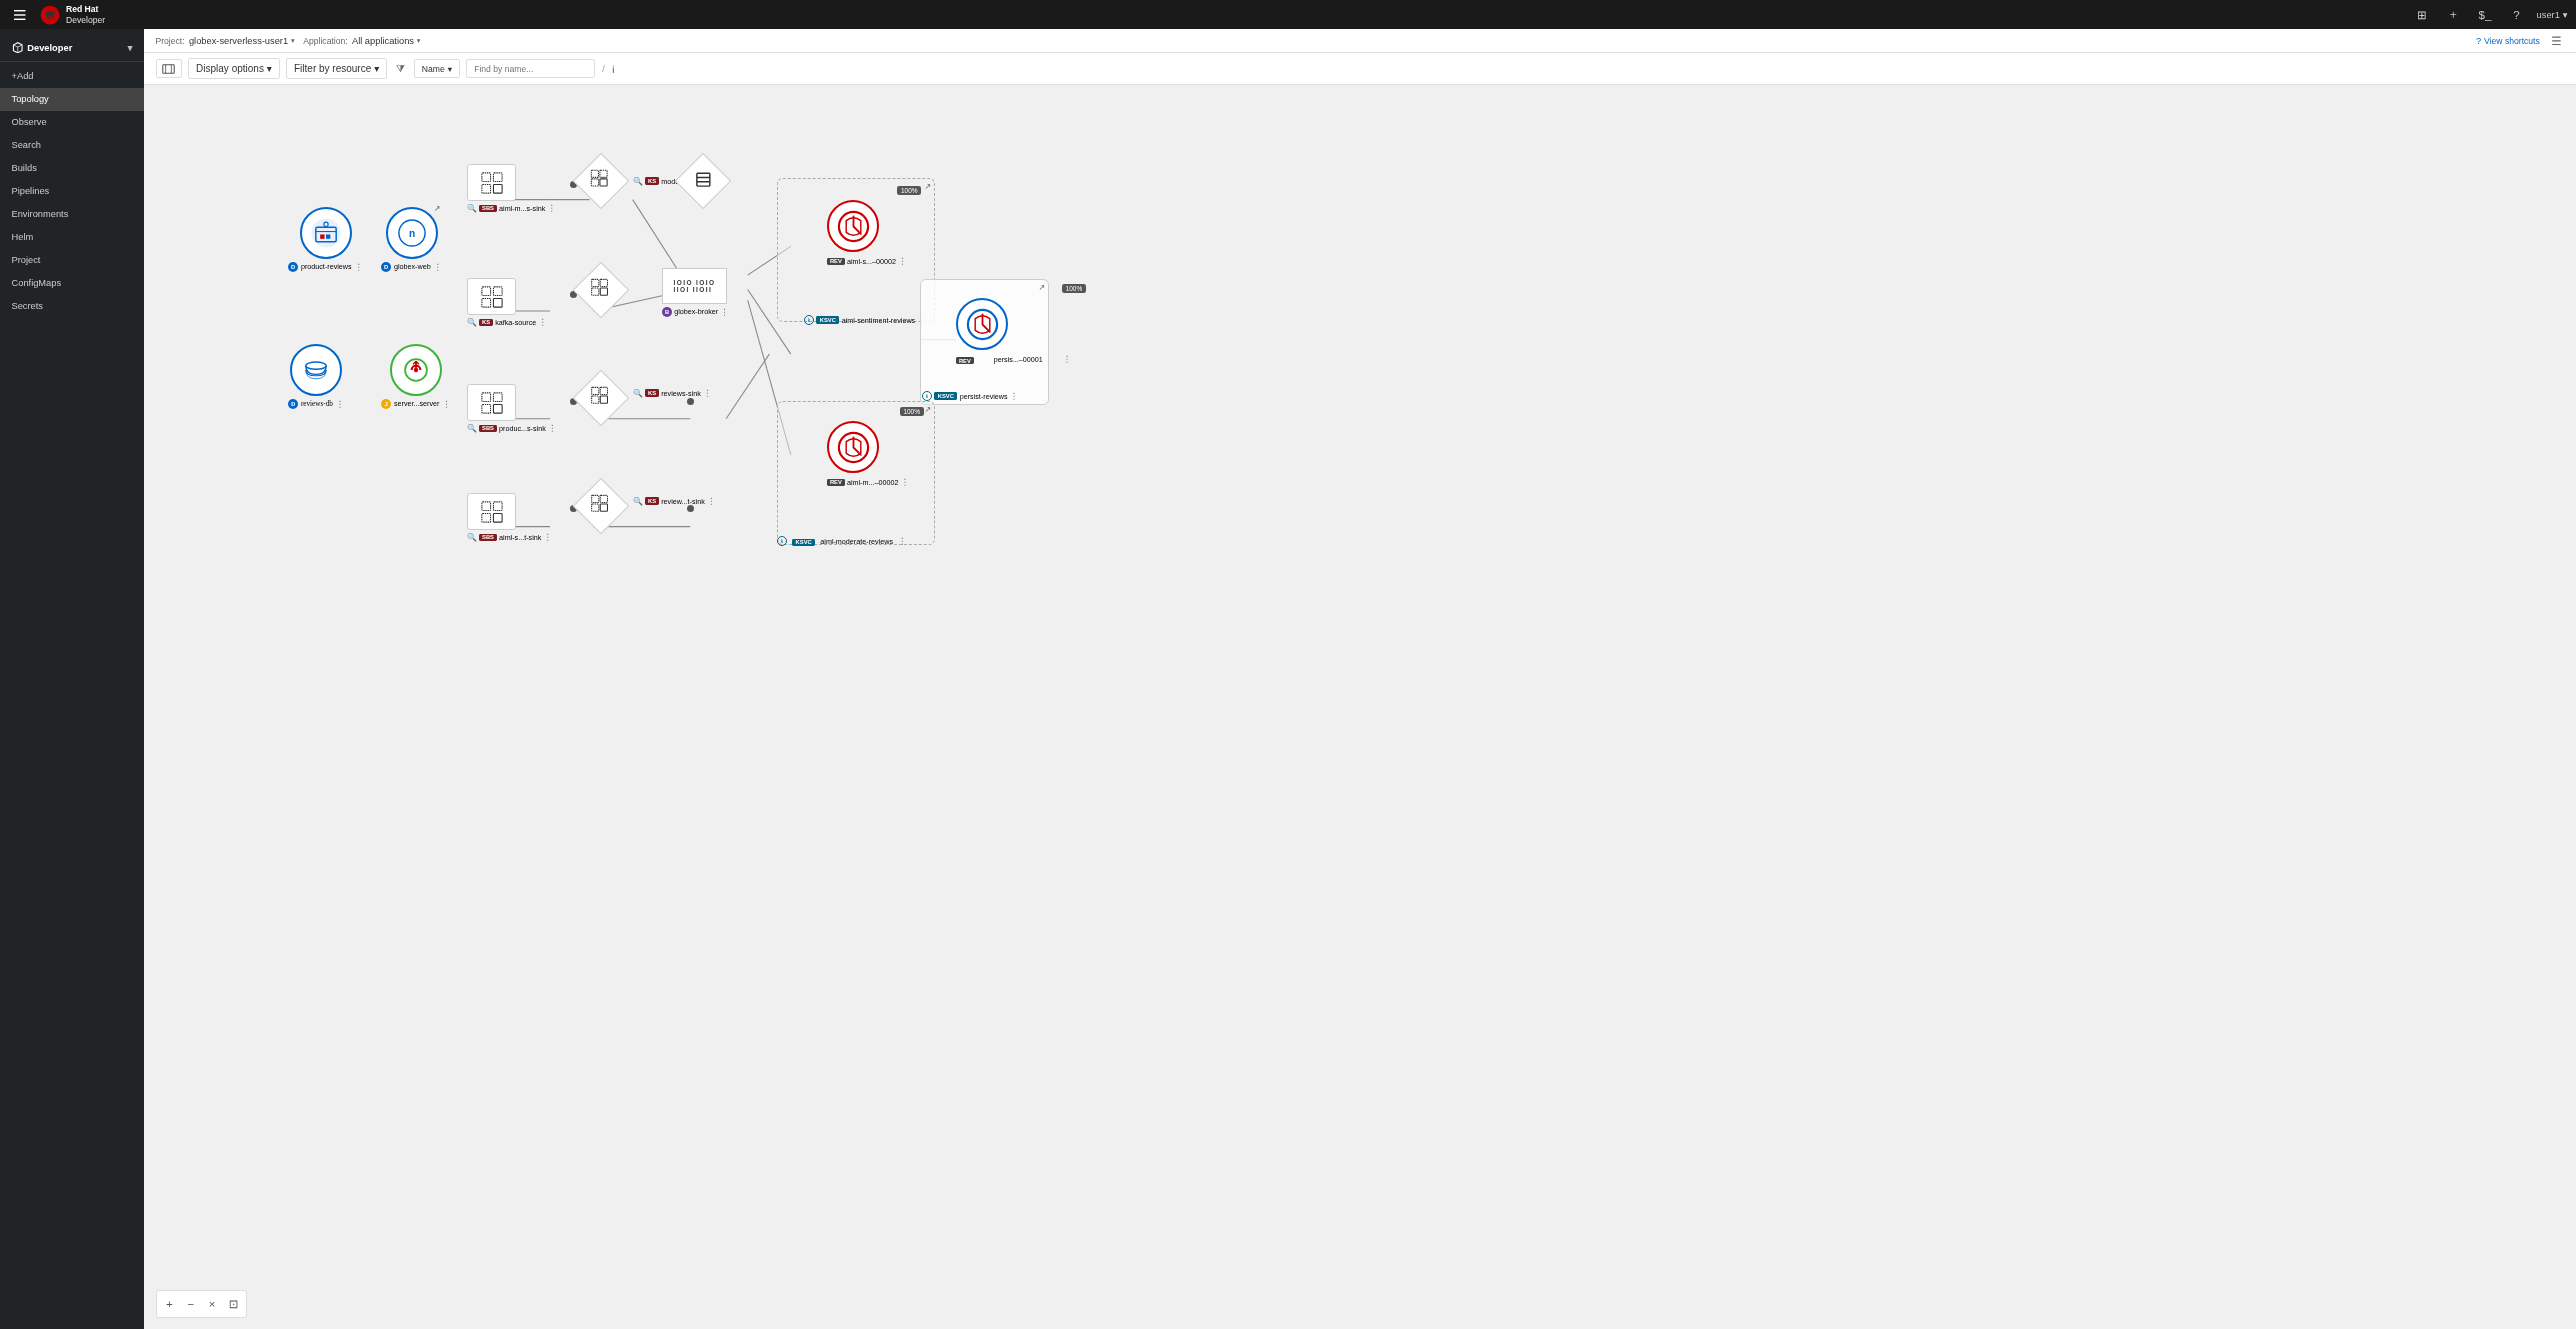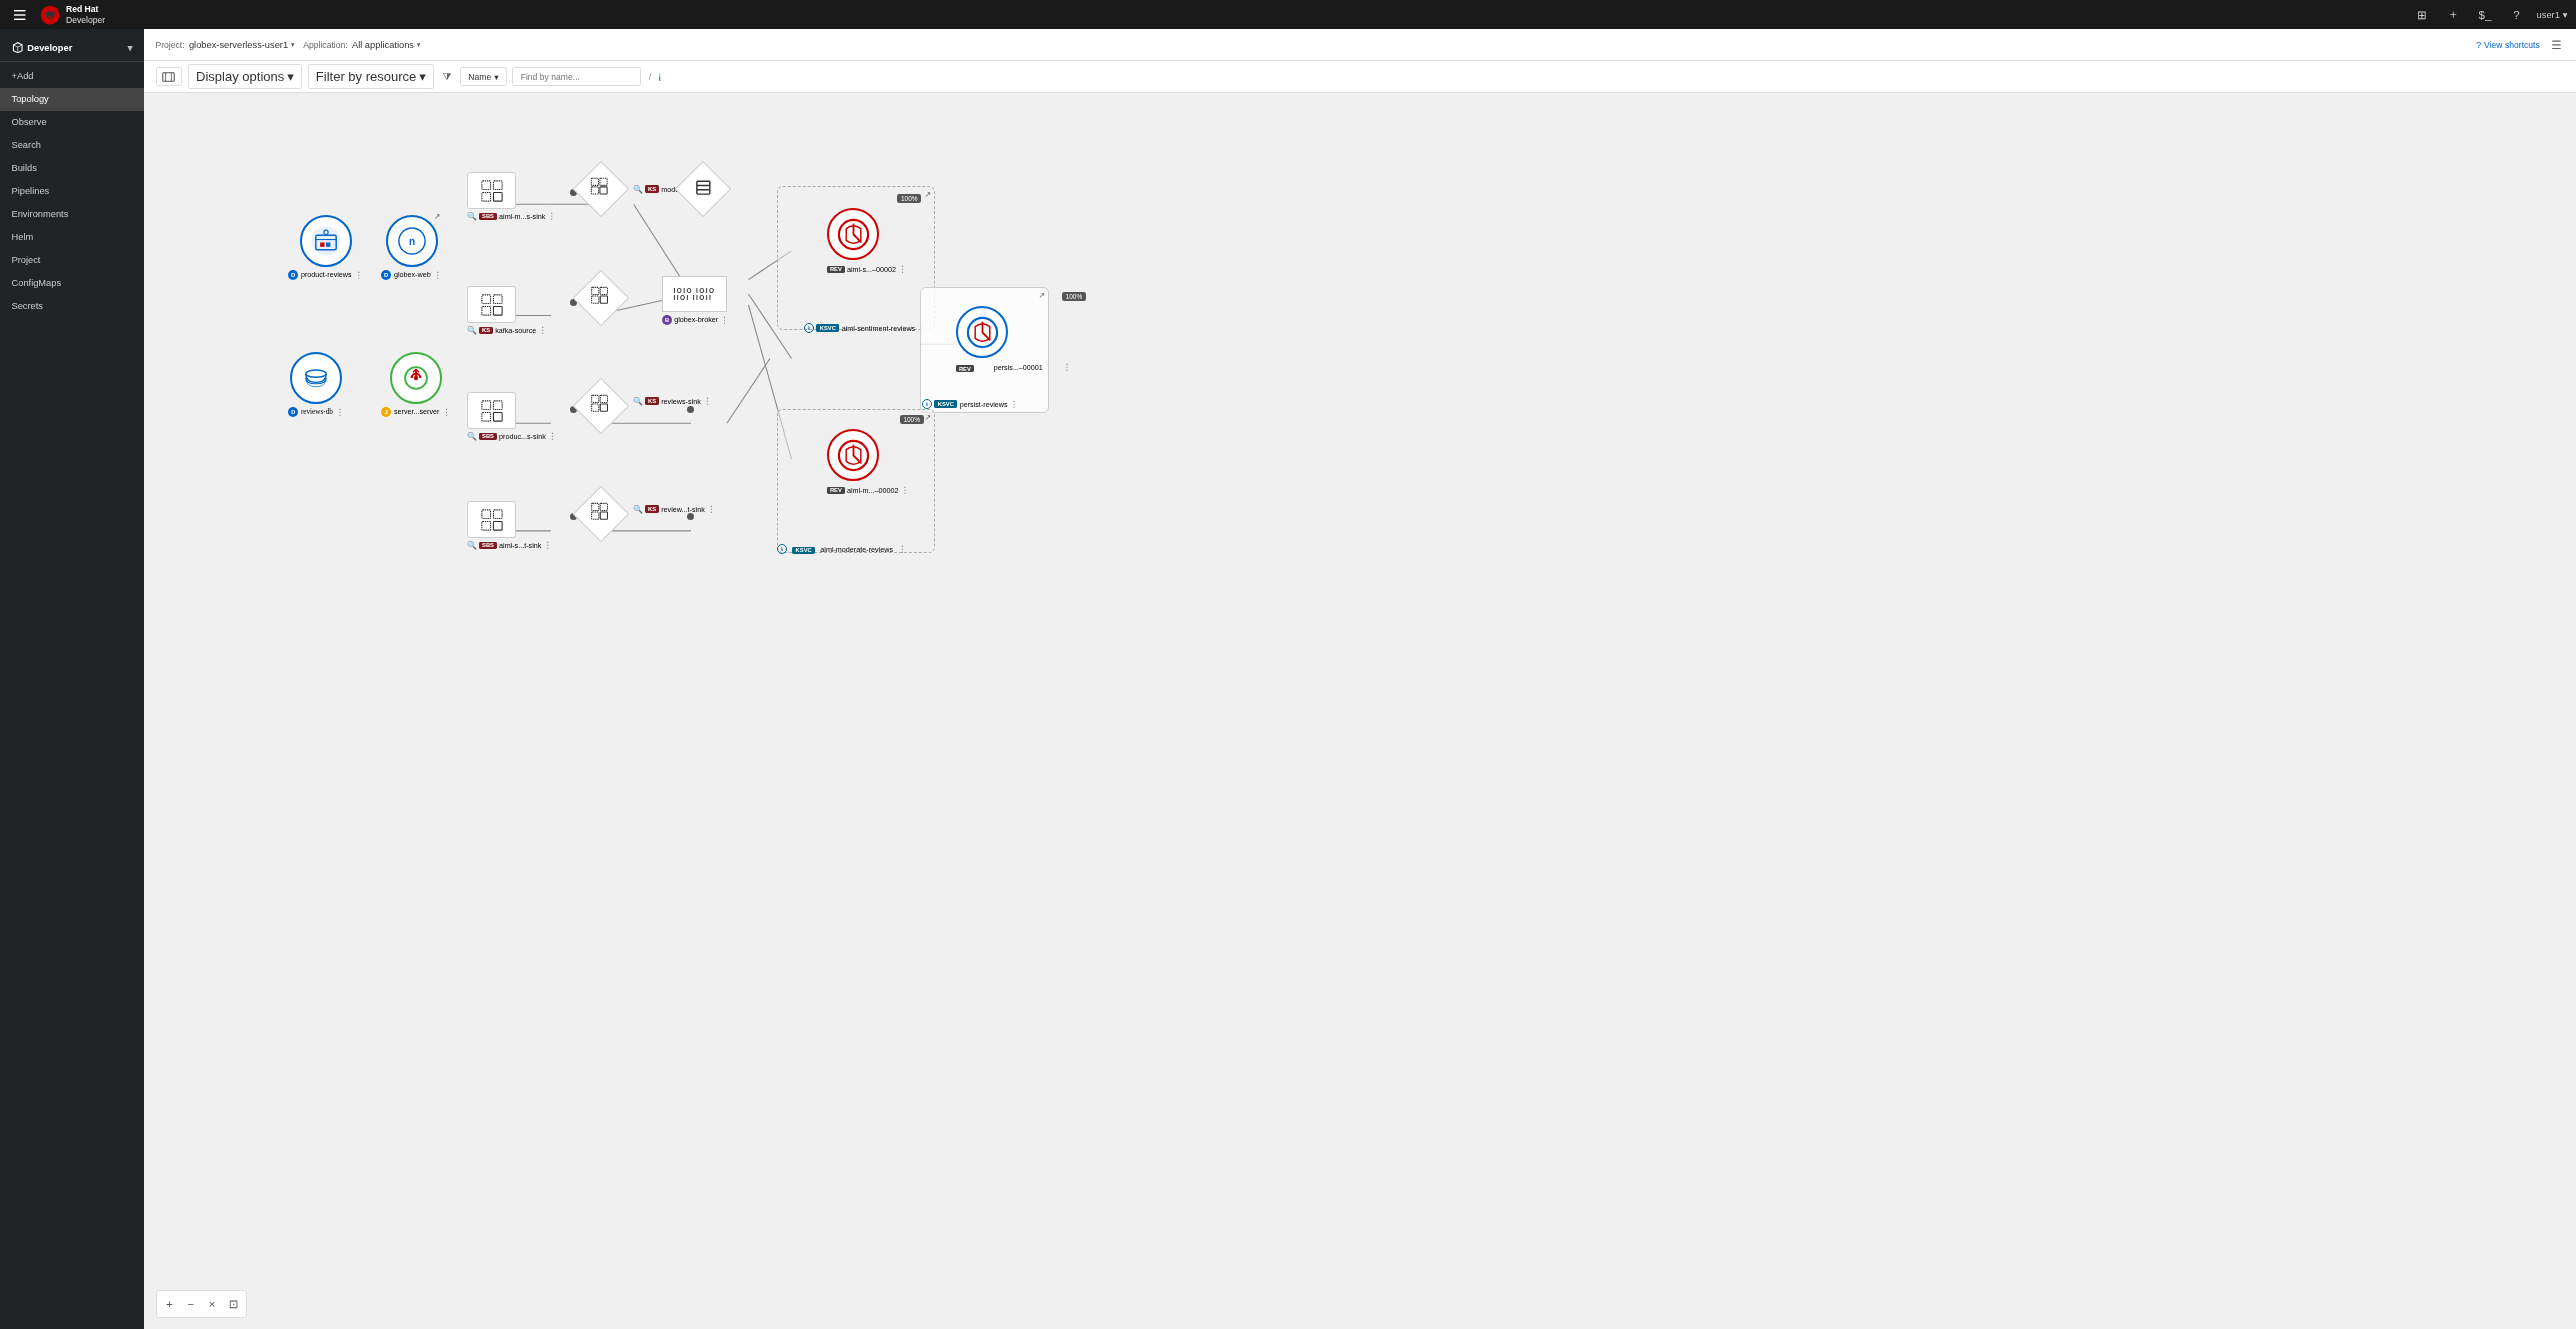--- a/index.html
+++ b/index.html
@@ -72,21 +72,21 @@
       margin-left: 144px;
       margin-top: 29px;
       height: calc(100vh - 29px);
       display: flex;
       flex-direction: column;
     }
 
     
     .project-bar {
       background: #fff;
-      height: 32px;
+      height: 24px;
       display: flex;
       align-items: center;
       padding: 0 11.5px;
       gap: 8.6px;
       border-bottom: 0.7px solid #ddd;
       flex-shrink: 0;
     }
     .project-selector {
       display: flex; align-items: center; gap: 2.9px;
       font-size: 9.3px; cursor: pointer; color: #333;
@@ -113,21 +113,21 @@
       gap: 5.8px;
       border-bottom: 0.7px solid #ddd;
       flex-shrink: 0;
     }
     .toolbar-btn {
       display: flex; align-items: center; gap: 2.9px;
       padding: 3.6px 7.2px;
       background: #fff;
       border: 0.7px solid #ddd;
       border-radius: 2.2px;
-      font-size: 13px;
+      font-size: 10px;
       cursor: pointer;
       color: #333;
     }
     .filter-icon-btn {
       background: none; border: none;
       font-size: 10px; color: #666; cursor: pointer;
       padding: 2.9px;
     }
     .filter-name-selector {
       display: flex; align-items: center; gap: 2.9px;

